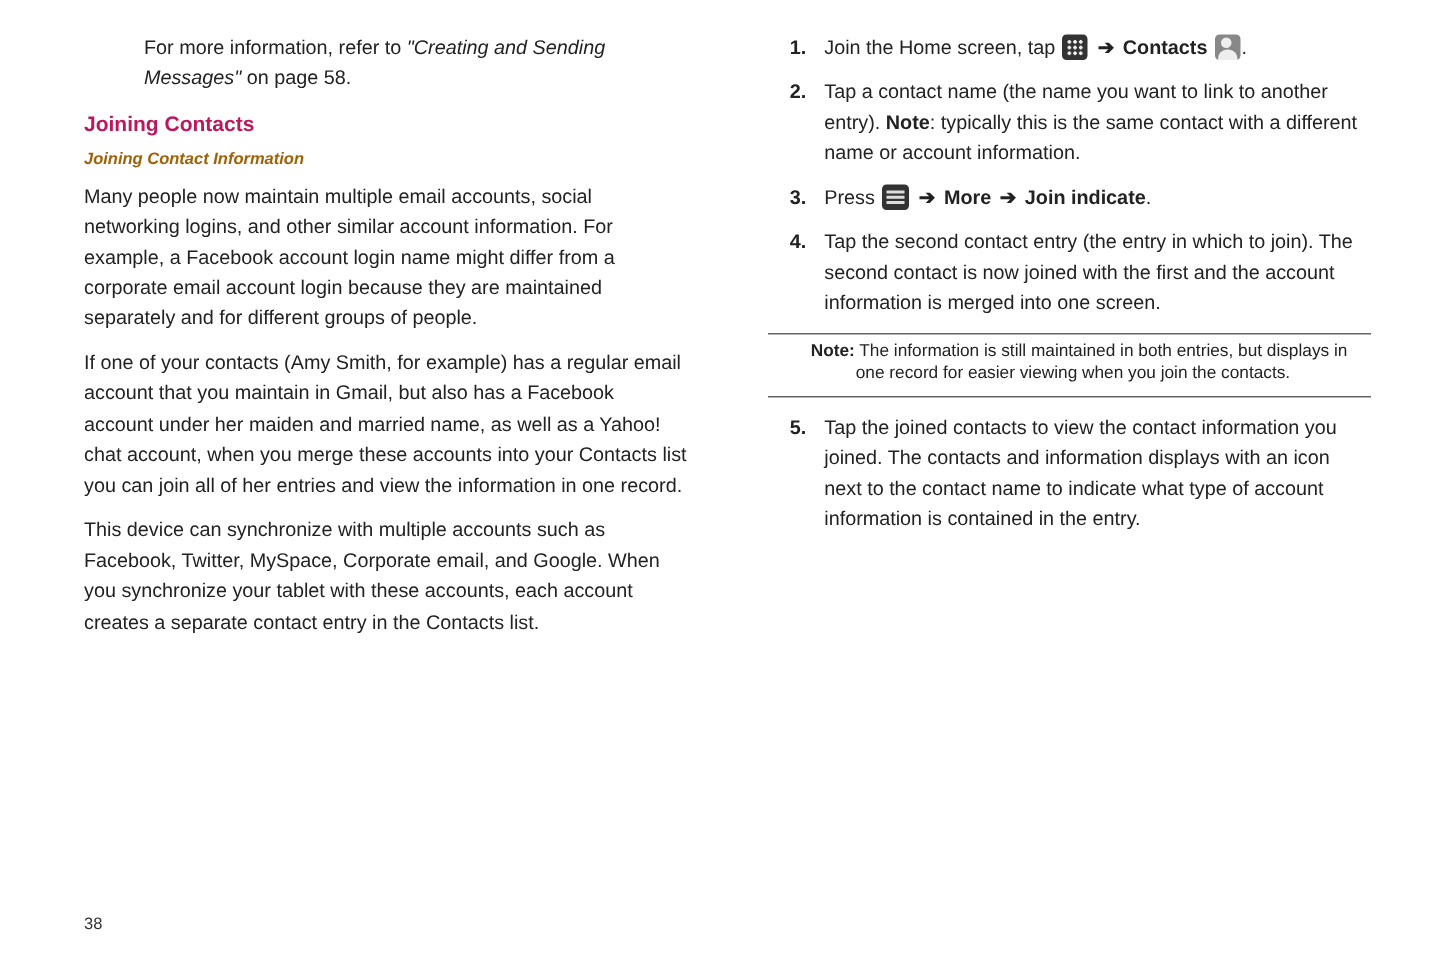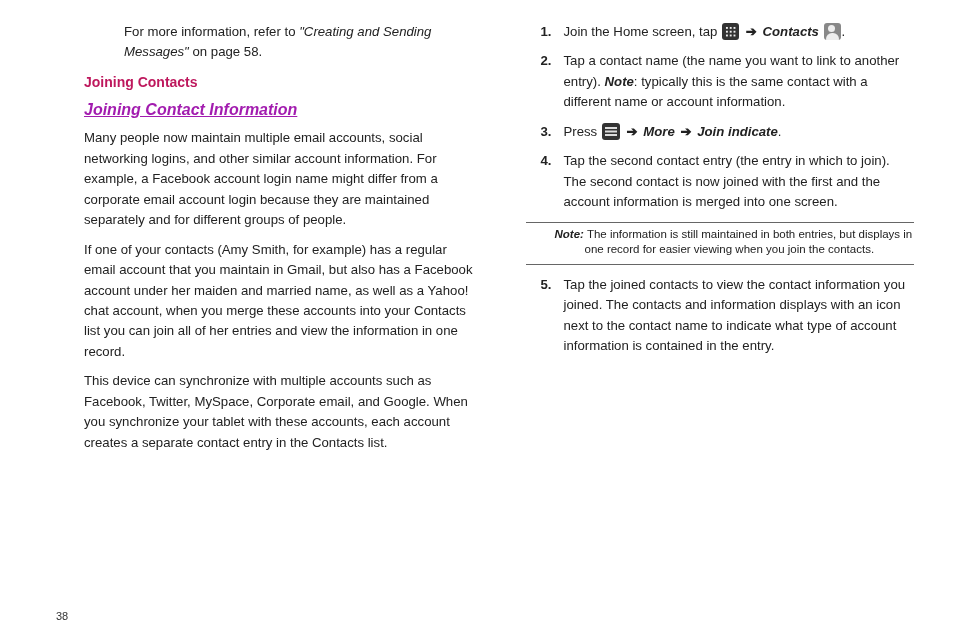--- a/index.html
+++ b/index.html
@@ -7,50 +7,49 @@
     padding: 0;
     font-family: Arial, Helvetica, sans-serif;
     background: #fff;
     color: #222;
     width: 954px;
     height: 636px;
     overflow: hidden;
   }
   .page {
     display: flex;
-    padding: 22px 40px 10px 84px;
+    padding: 22px 40px 10px 56px;
     gap: 53px;
     height: 100%;
     box-sizing: border-box;
     position: relative;
   }
   .col {
     flex: 1;
     font-size: 13.2px;
     line-height: 1.55;
     font-stretch: condensed;
   }
   .col p { margin: 0 0 9px 0; }
   .indent { padding-left: 40px; }
   .h2 {
     color: #be185d;
     font-weight: bold;
     font-size: 14px;
     margin: 6px 0 4px 0;
   }
   .h3 {
-    color: #a21caf;
+    color: #a16207;
     font-weight: bold;
     font-style: italic;
-    font-size: 16px;
+    font-size: 11px;
     margin: 0 0 6px 0;
-    text-decoration: underline;
   }
   .ref-italic { font-style: italic; }
-  .bold { font-weight: bold; font-style: italic; }
+  .bold { font-weight: bold; }
   ol.steps {
     list-style: none;
     padding: 0;
     margin: 0 0 8px 0;
   }
   ol.steps > li {
     display: flex;
     gap: 12px;
     margin-bottom: 9px;
   }

